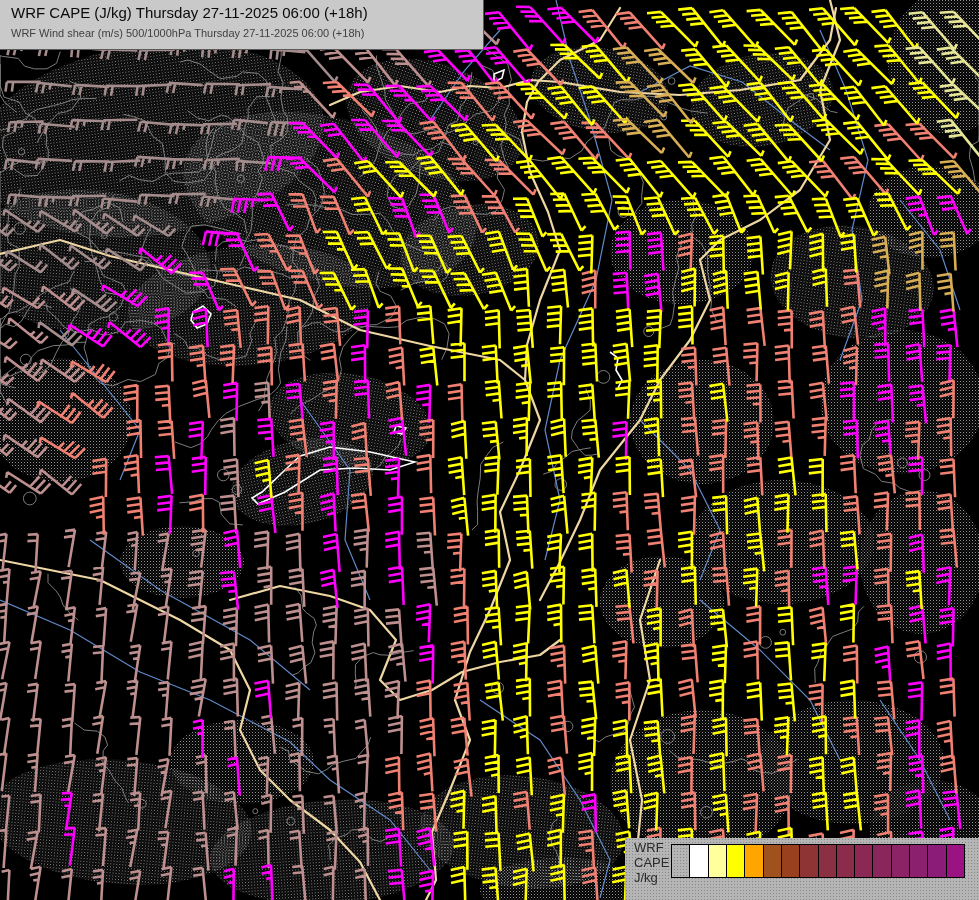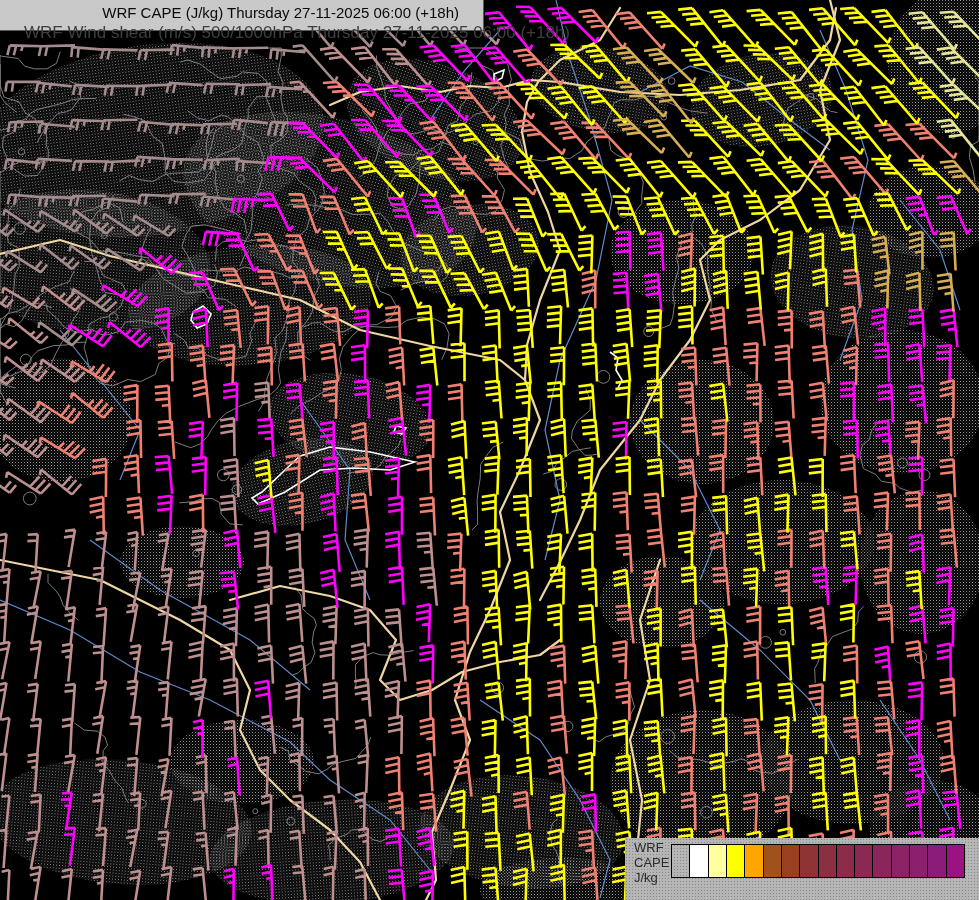--- a/index.html
+++ b/index.html
@@ -1,24 +1,24 @@
 <!DOCTYPE html>
 <html><head>
 <meta charset="utf-8">
 <style>
   html,body{margin:0;padding:0;background:#000;}
   #stage{position:relative;width:979px;height:900px;background:#000;overflow:hidden;
          font-family:"Liberation Sans",sans-serif;}
   #mapsvg{position:absolute;left:0;top:0;}
   
-  #titlebar{position:absolute;left:0;top:0;width:484px;height:31px;background:#c9c9c9;
+  #titlebar{position:absolute;left:0;top:0;width:484px;height:50px;background:#c9c9c9;
             border-right:1px solid #5a5a5a;border-bottom:1px solid #5a5a5a;
-            box-sizing:border-box;padding:3px 24px;z-index:5;text-align:right;}
+            box-sizing:border-box;padding:3px 11px;z-index:5;}
   #titlebar .l1{font-size:15px;line-height:20px;color:#0a0a0a;white-space:nowrap;}
-  #titlebar .l2{font-size:17px;line-height:20px;color:#3f3f3f;white-space:nowrap;}
+  #titlebar .l2{font-size:11px;line-height:20px;color:#3f3f3f;white-space:nowrap;}
   
   #legend{position:absolute;left:625px;top:838px;width:414px;height:62px;z-index:5;
           background-color:#b5b5b5;
           background-image:radial-gradient(#878787 0.7px, rgba(0,0,0,0) 0.8px);
           background-size:3px 3px;box-sizing:border-box;}
   #legend .lbl{position:absolute;left:9px;top:2px;font-size:13px;line-height:15px;color:#2a2a2a;}
   #cbar{position:absolute;left:46px;top:6px;width:292px;height:32px;border:1px solid #000;
         display:flex;box-sizing:content-box;}
   #cbar .cell{flex:1 1 auto;border-right:1px solid #000;}
   #cbar .cell:last-child{border-right:none;}

